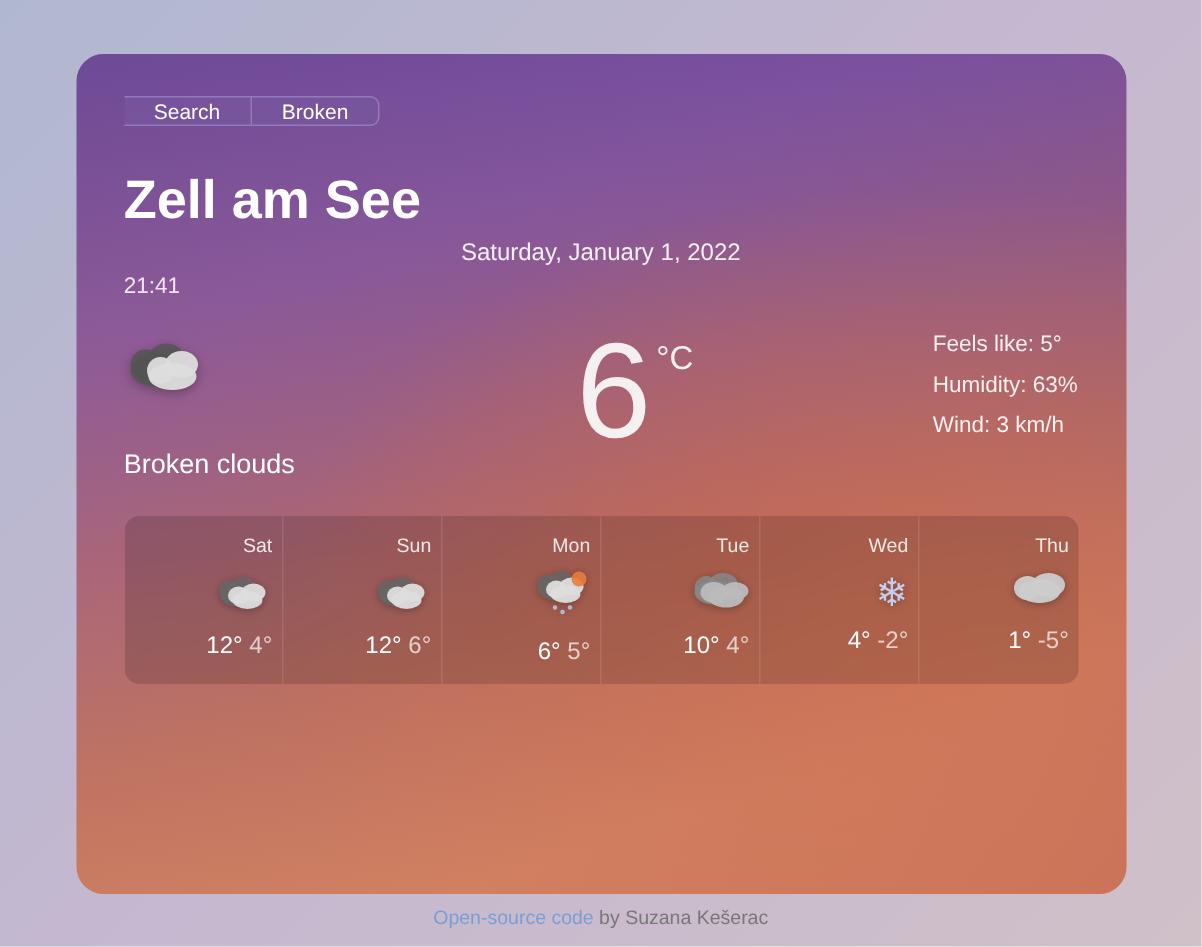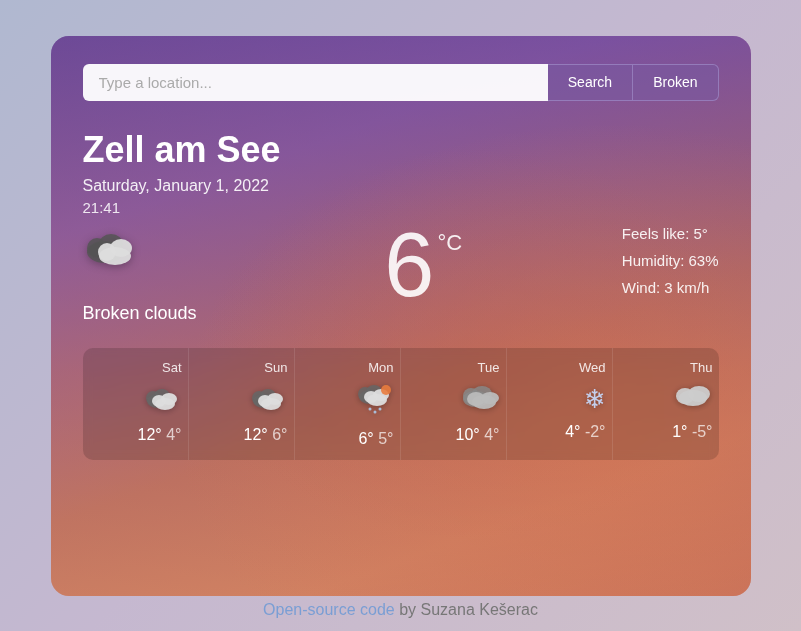--- a/index.html
+++ b/index.html
@@ -86,26 +86,27 @@
       font-size: 36px;
       font-weight: 600;
       color: #fff;
       margin-bottom: 6px;
     }
 
     .date {
       font-size: 16px;
       color: rgba(255,255,255,0.9);
       margin-bottom: 4px;
+      text-align: center;
     }
 
     .time {
       font-size: 15px;
       color: rgba(255,255,255,0.85);
-      margin-bottom: 4px;
+      margin-bottom: 17px;
     }
 
     
     .weather-main {
       display: flex;
       align-items: flex-start;
       justify-content: space-between;
       margin-bottom: 24px;
     }
 
@@ -195,36 +196,35 @@
     .forecast-temps .high { color: #fff; font-weight: 500; }
     .forecast-temps .low { color: rgba(255,255,255,0.7); }
 
     
     .footer {
       position: absolute;
       bottom: 12px;
       left: 0;
       width: 100%;
       text-align: center;
-      font-size: 16px;
+      font-size: 13px;
       color: #777;
     }
 
     .footer a {
       color: #7a9ed4;
       text-decoration: none;
     }
   </style>
 </head>
 <body>
 
 <div class="weather-card">
 
   <div class="search-bar">
-    <input class="search-input" type="text" placeholder="Type a location..." style="">
     <button class="btn-search">Search</button>
     <button class="btn-current">Broken</button>
   </div>
 
   <div class="city-name">Zell am See</div>
   <div class="date">Saturday, January 1, 2022</div>
   <div class="time">21:41</div>
 
   <div class="weather-main">
     <div class="weather-left">

